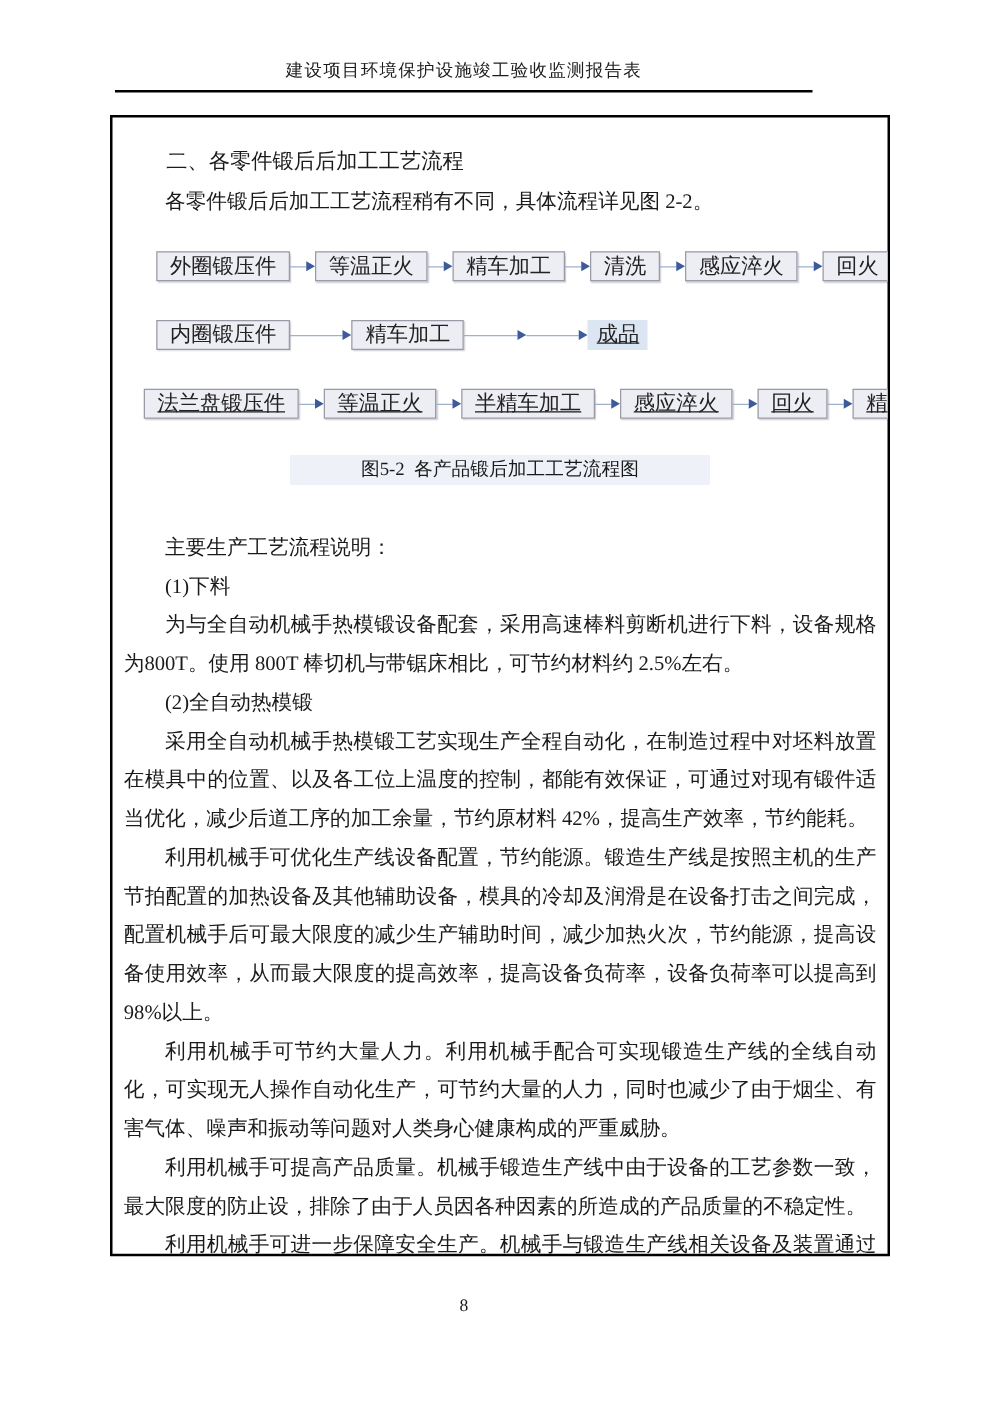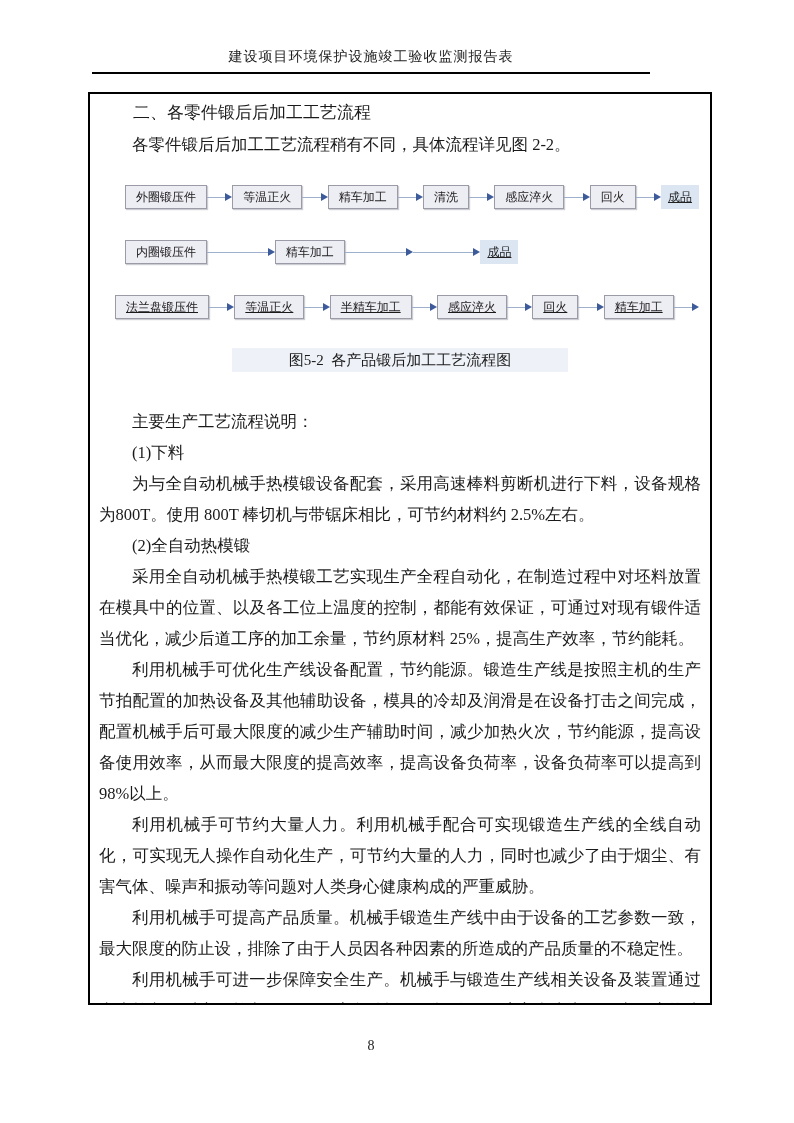--- a/index.html
+++ b/index.html
@@ -38,21 +38,21 @@
     border-top:2px solid var(--frame);
     margin:6px auto 0 auto;
   }
   .content-box{
     box-sizing:border-box;
     margin-left:88px;
     margin-top:18px;
     width:624px;
     height:913px;
     border:2px solid var(--frame);
-    padding:6px 9px 0 9px;
+    padding:22px 9px 0 9px;
     overflow:hidden;
   }
   .section-title{
     font-size:17px;
     line-height:26px;
     text-indent:2em;
   }
   .intro{
     font-size:16.5px;
     line-height:26px;
@@ -68,21 +68,21 @@
     padding-right:2px;
     box-sizing:border-box;
   }
   .flow-row + .flow-row{margin-top:29px;}
   .flow-row:nth-child(2){width:70%;}
   .flow-row:nth-child(3){padding-left:16px;text-decoration:underline;}
   .fbox{
     background:var(--box-fill);
     border:1px solid var(--box-border);
     box-shadow:1px 1px 1px rgba(110,110,130,0.35);
-    font-size:12px;
+    font-size:17px;
     line-height:18px;
     padding:2px 10px;
     white-space:nowrap;
     color:#222;
   }
   .fbox.final{
     background:var(--final-fill);
     border:none;
     box-shadow:none;
     padding:3px 7px;
@@ -227,21 +227,21 @@
         </div>
       </div>
 
     <div class="caption">图5-2  各产品锻后加工工艺流程图</div>
 
     <div class="text-section">
         <p class="body-para">主要生产工艺流程说明：</p>
         <p class="body-para">(1)下料</p>
         <p class="body-para">为与全自动机械手热模锻设备配套，采用高速棒料剪断机进行下料，设备规格为800T。使用 800T 棒切机与带锯床相比，可节约材料约 2.5%左右。</p>
         <p class="body-para">(2)全自动热模锻</p>
-        <p class="body-para">采用全自动机械手热模锻工艺实现生产全程自动化，在制造过程中对坯料放置在模具中的位置、以及各工位上温度的控制，都能有效保证，可通过对现有锻件适当优化，减少后道工序的加工余量，节约原材料 25%，提高生产效率，节约能耗。</p>
+        <p class="body-para">采用全自动机械手热模锻工艺实现生产全程自动化，在制造过程中对坯料放置在模具中的位置、以及各工位上温度的控制，都能有效保证，可通过对现有锻件适当优化，减少后道工序的加工余量，节约原材料 42%，提高生产效率，节约能耗。</p>
         <p class="body-para">利用机械手可优化生产线设备配置，节约能源。锻造生产线是按照主机的生产节拍配置的加热设备及其他辅助设备，模具的冷却及润滑是在设备打击之间完成，配置机械手后可最大限度的减少生产辅助时间，减少加热火次，节约能源，提高设备使用效率，从而最大限度的提高效率，提高设备负荷率，设备负荷率可以提高到 98%以上。</p>
         <p class="body-para">利用机械手可节约大量人力。利用机械手配合可实现锻造生产线的全线自动化，可实现无人操作自动化生产，可节约大量的人力，同时也减少了由于烟尘、有害气体、噪声和振动等问题对人类身心健康构成的严重威胁。</p>
         <p class="body-para">利用机械手可提高产品质量。机械手锻造生产线中由于设备的工艺参数一致，最大限度的防止设，排除了由于人员因各种因素的所造成的产品质量的不稳定性。</p>
         <p class="body-para">利用机械手可进一步保障安全生产。机械手与锻造生产线相关设备及装置通过中央控制可以实现控制互锁，故障自动提示、报警，保障安全生产，最大限度的防止设</p>
       </div>
   </div>
 
   <div class="page-number">8</div>
 </div>
 

